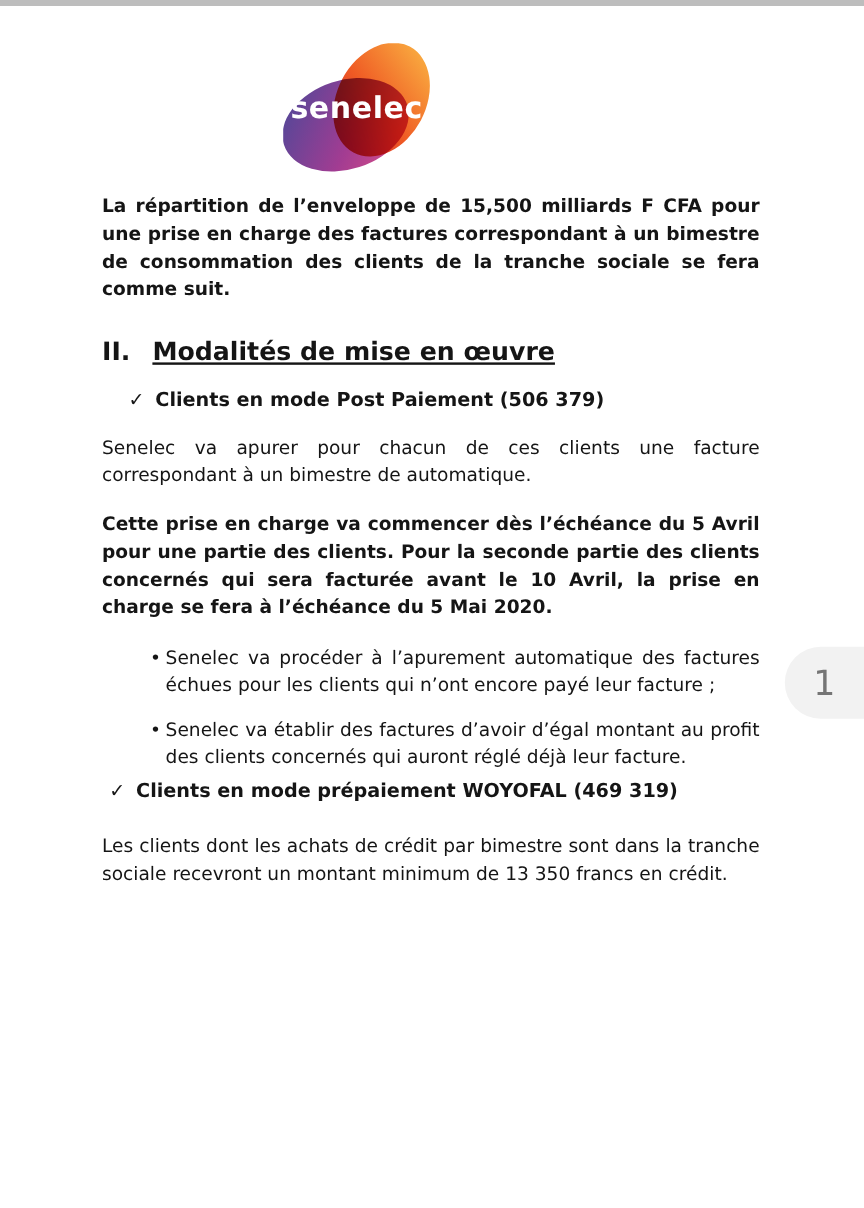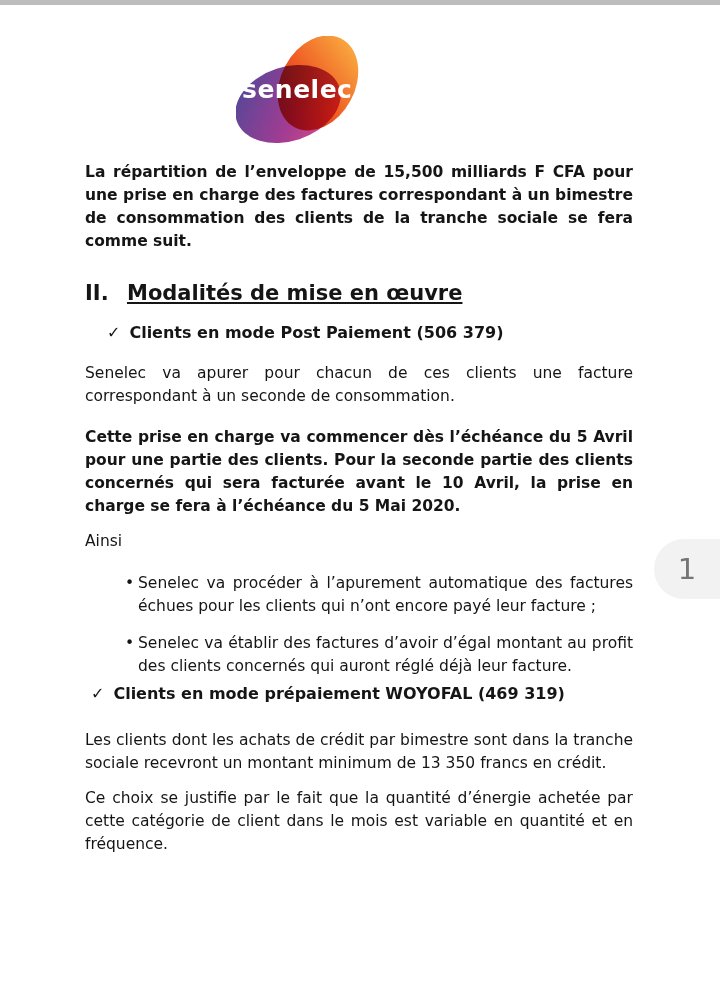--- a/index.html
+++ b/index.html
@@ -95,42 +95,40 @@
     <div class="section-heading">
       <span class="section-number">II.</span>
       <span class="section-title">Modalités de mise en œuvre</span>
     </div>
 
     <div class="check-item check-post">
       <span class="check-mark">✓</span>
       <span>Clients en mode Post Paiement (506 379)</span>
     </div>
 
-    <p class="para para-apurer">Senelec va apurer pour chacun de ces clients une facture correspondant à un seconde de consommation.</p>
+    <p class="para para-apurer">Senelec va apurer pour chacun de ces clients une facture correspondant à un bimestre de automatique.</p>
 
     <p class="para bold para-echeance">Cette prise en charge va commencer dès l’échéance du 5 Avril pour une partie des clients. Pour la seconde partie des clients concernés qui sera facturée avant le 10 Avril, la prise en charge se fera à l’échéance du 5 Mai 2020.</p>
 
-    <p class="ainsi">Ainsi</p>
 
     <div class="bullet-item bullet-1">
       <span class="bullet-mark">•</span>
       <div class="bullet-text">Senelec va procéder à l’apurement automatique des factures échues pour les clients qui n’ont encore payé leur facture ;</div>
     </div>
 
     <div class="bullet-item bullet-2">
       <span class="bullet-mark">•</span>
       <div class="bullet-text">Senelec va établir des factures d’avoir d’égal montant au profit des clients concernés qui auront réglé déjà leur facture.</div>
     </div>
 
     <div class="check-item check-woyofal">
       <span class="check-mark">✓</span>
       <span>Clients en mode prépaiement WOYOFAL (469 319)</span>
     </div>
 
     <p class="para para-credit">Les clients dont les achats de crédit par bimestre sont dans la tranche sociale recevront un montant minimum de 13 350 francs en crédit.</p>
 
-    <p class="para para-choix">Ce choix se justifie par le fait que la quantité d’énergie achetée par cette catégorie de client dans le mois est variable en quantité et en fréquence.</p>
 
   </div>
 
   <div class="page-badge" style="background: rgb(242, 242, 242); color: rgb(117, 117, 117);">1</div>
 
 </div>
 
 </body></html>

